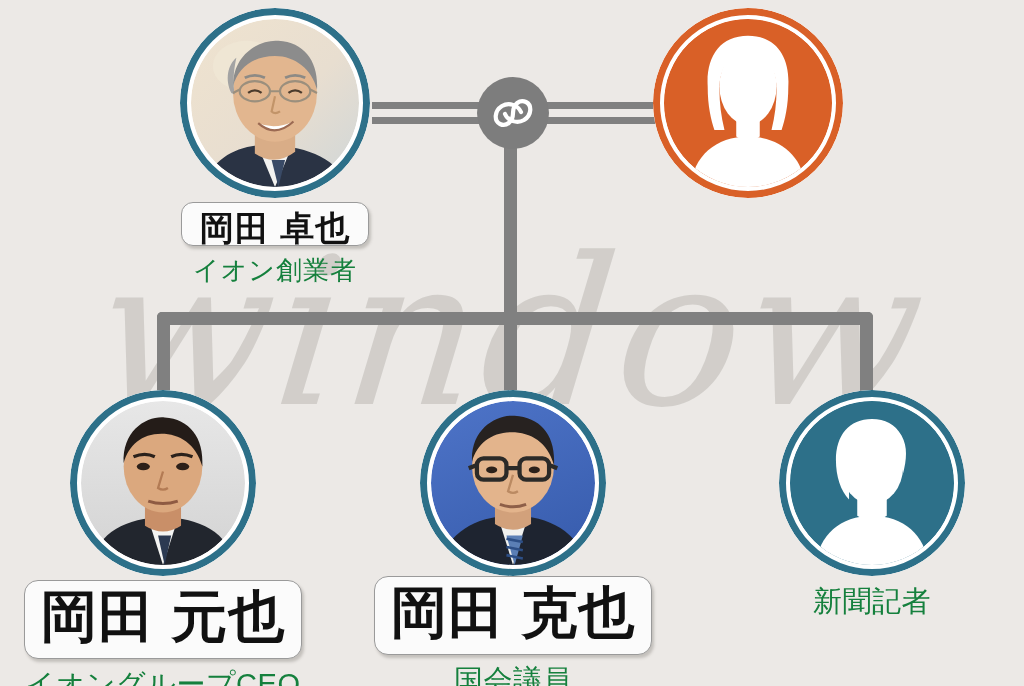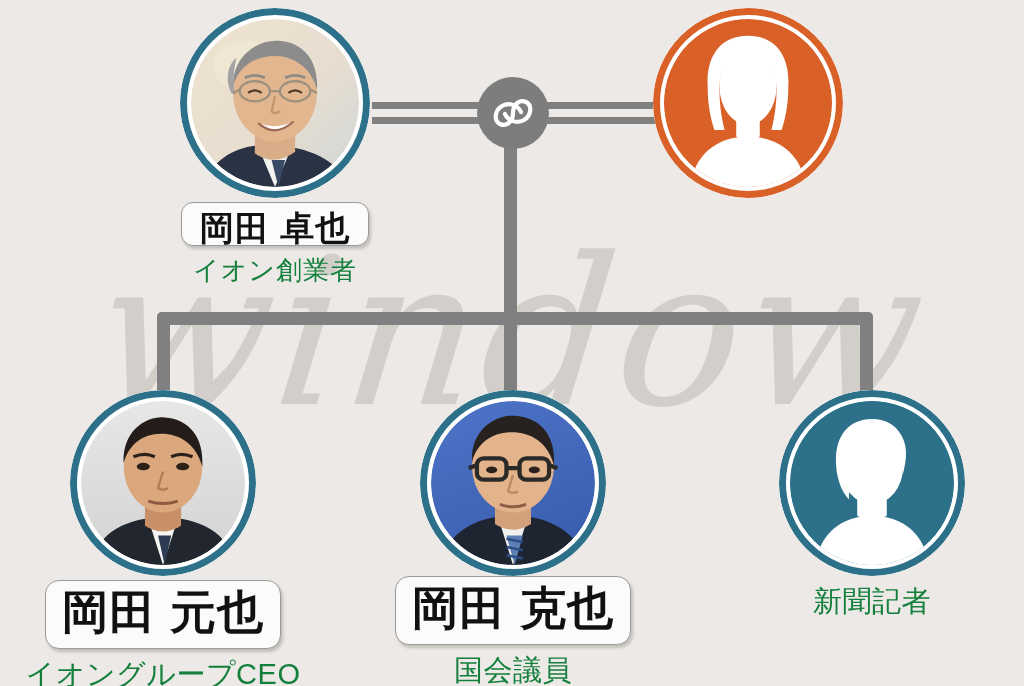--- a/index.html
+++ b/index.html
@@ -144,21 +144,21 @@
     padding: 8px 18px 0 18px;
     border-radius: 12px;
     letter-spacing: 1px;
   }
   .row-top .role {
     font-size: 26px;
     margin-top: 7px;
     letter-spacing: 1px;
   }
   .row-bottom .namepill {
-    font-size: 46px;
+    font-size: 56px;
     padding: 8px 16px 13px 16px;
     border-radius: 14px;
     letter-spacing: 1px;
   }
   .row-bottom .role {
     font-size: 29px;
     margin-top: 6px;
     letter-spacing: 0.5px;
   }
 </style>

